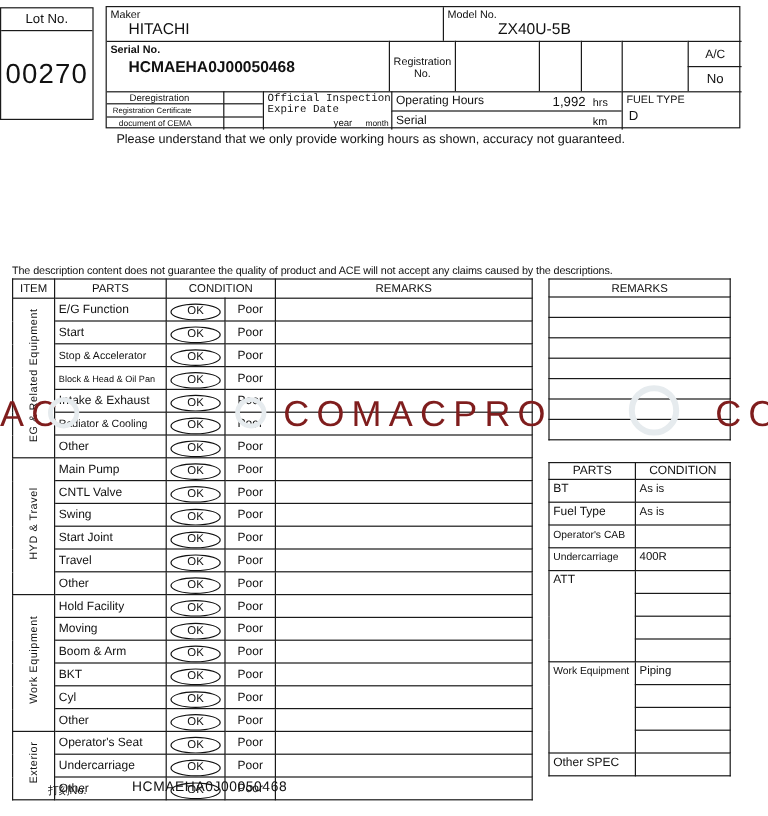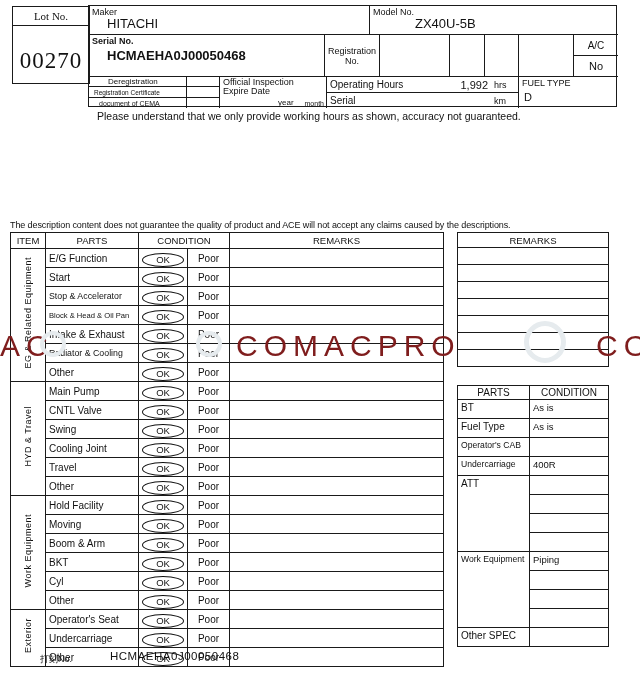--- a/index.html
+++ b/index.html
@@ -1,20 +1,20 @@
 <!DOCTYPE html>
 <html><head>
 <meta charset="utf-8">
 <style>
   html,body{margin:0;padding:0;background:#fff;}
   .page{position:relative;width:640px;height:680px;background:#fff;overflow:hidden;
         font-family:"Liberation Sans","DejaVu Sans",sans-serif;color:#111;}
   .abs{position:absolute;box-sizing:border-box;}
   
-  .lotbox{left:12px;top:6px;width:78px;height:78px;border:1.5px solid #1a1a1a;font-family:Liberation Serif, serif;}
+  .lotbox{left:0;top:6px;width:78px;height:94px;border:1.5px solid #1a1a1a;}
   .lotbox .lothead{height:18px;border-bottom:1px solid #1a1a1a;text-align:center;
                    font-size:11px;line-height:18px;}
   .lotbox .lotval{text-align:center;font-size:23px;letter-spacing:1px;margin-top:22px;}
   
   .form{left:88px;top:5px;width:529px;height:102px;border:1.5px solid #1a1a1a;}
   .fcell{position:absolute;box-sizing:border-box;overflow:hidden;}
   .bl{border-left:1px solid #1a1a1a;} .bt{border-top:1px solid #1a1a1a;}
   .flabel{font-size:9px;padding:1px 0 0 3px;line-height:10px;}
   .fval{font-size:13px;line-height:14px;}
   .cctr{display:flex;align-items:center;justify-content:center;text-align:center;}
@@ -93,21 +93,21 @@
     <div class="fcell bl bt cctr" style="left:484px;top:49px;width:45px;height:21px;font-size:11px;">No</div>
 
     <div class="fcell bt" style="left:0;top:70px;width:97px;height:10px;font-size:8px;padding-left:19px;line-height:10px;">Deregistration</div>
     <div class="fcell bl bt" style="left:97px;top:70px;width:33px;height:10px;"></div>
     <div class="fcell bt" style="left:0;top:80px;width:97px;height:11px;font-size:6.5px;padding-left:5px;line-height:11px;">Registration Certificate</div>
     <div class="fcell bl bt" style="left:97px;top:80px;width:33px;height:11px;"></div>
     <div class="fcell bt" style="left:0;top:91px;width:97px;height:11px;font-size:7px;padding-left:10px;line-height:11px;">document of CEMA</div>
     <div class="fcell bl bt" style="left:97px;top:91px;width:33px;height:11px;"></div>
 
     <div class="fcell bl bt" style="left:130px;top:70px;width:107px;height:32px;">
-      <div style="font-size:9px;line-height:9px;padding:1px 0 0 3px;">
+      <div style="font-size:9px;line-height:9px;padding:1px 0 0 3px;font-family:Liberation Mono, monospace;">
         <span>Official Inspection</span><br>
         <span>Expire Date</span>
       </div>
       <span class="tiny" style="position:absolute;left:58px;bottom:1px;">year</span>
       <span style="position:absolute;right:2px;bottom:1px;font-size:7px;">month</span>
     </div>
 
     <div class="fcell bl bt unitrow" style="left:237px;top:70px;width:192px;height:16px;">
       <span class="ulabel">Operating Hours</span>
       <span class="uval">1,992</span>
@@ -201,21 +201,21 @@
           <td class="poor">Poor</td>
           <td class="rem"></td>
         </tr>
         <tr>
           <td class="parts">Swing</td>
           <td class="ok"><span class="oval">OK</span></td>
           <td class="poor">Poor</td>
           <td class="rem"></td>
         </tr>
         <tr>
-          <td class="parts">Cooling Joint</td>
+          <td class="parts">Start Joint</td>
           <td class="ok"><span class="oval">OK</span></td>
           <td class="poor">Poor</td>
           <td class="rem"></td>
         </tr>
         <tr>
           <td class="parts">Travel</td>
           <td class="ok"><span class="oval">OK</span></td>
           <td class="poor">Poor</td>
           <td class="rem"></td>
         </tr>

